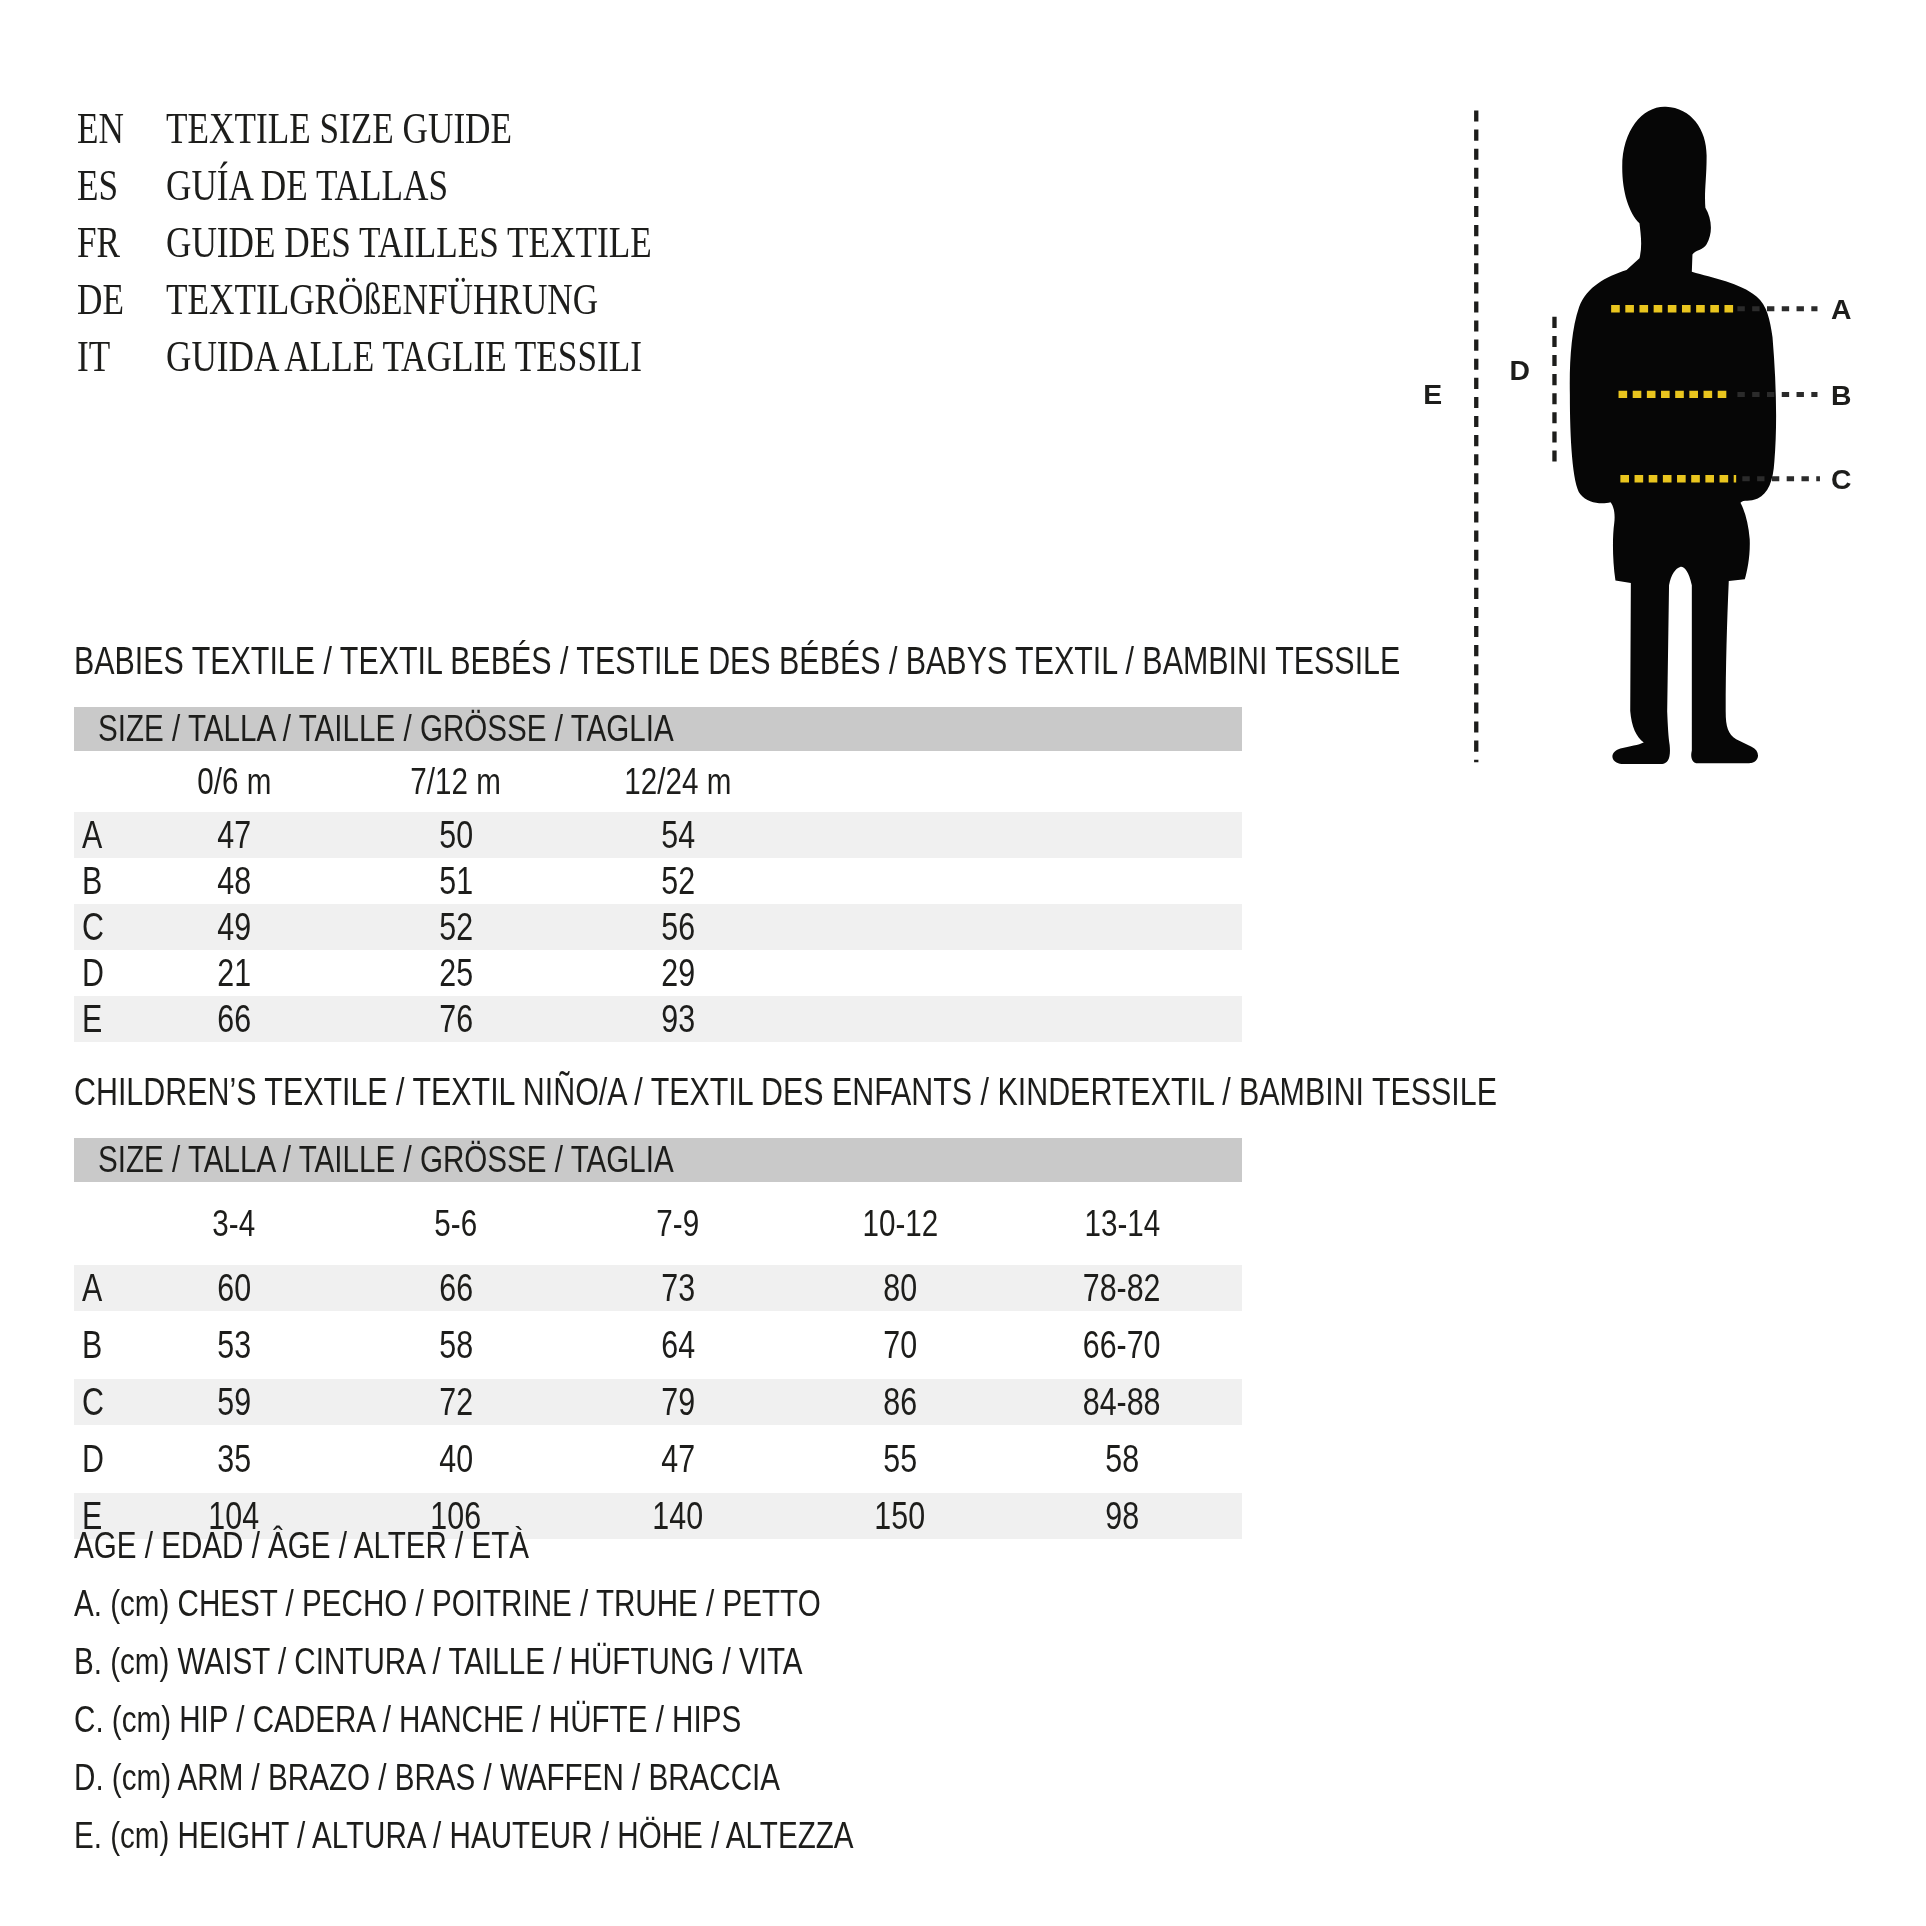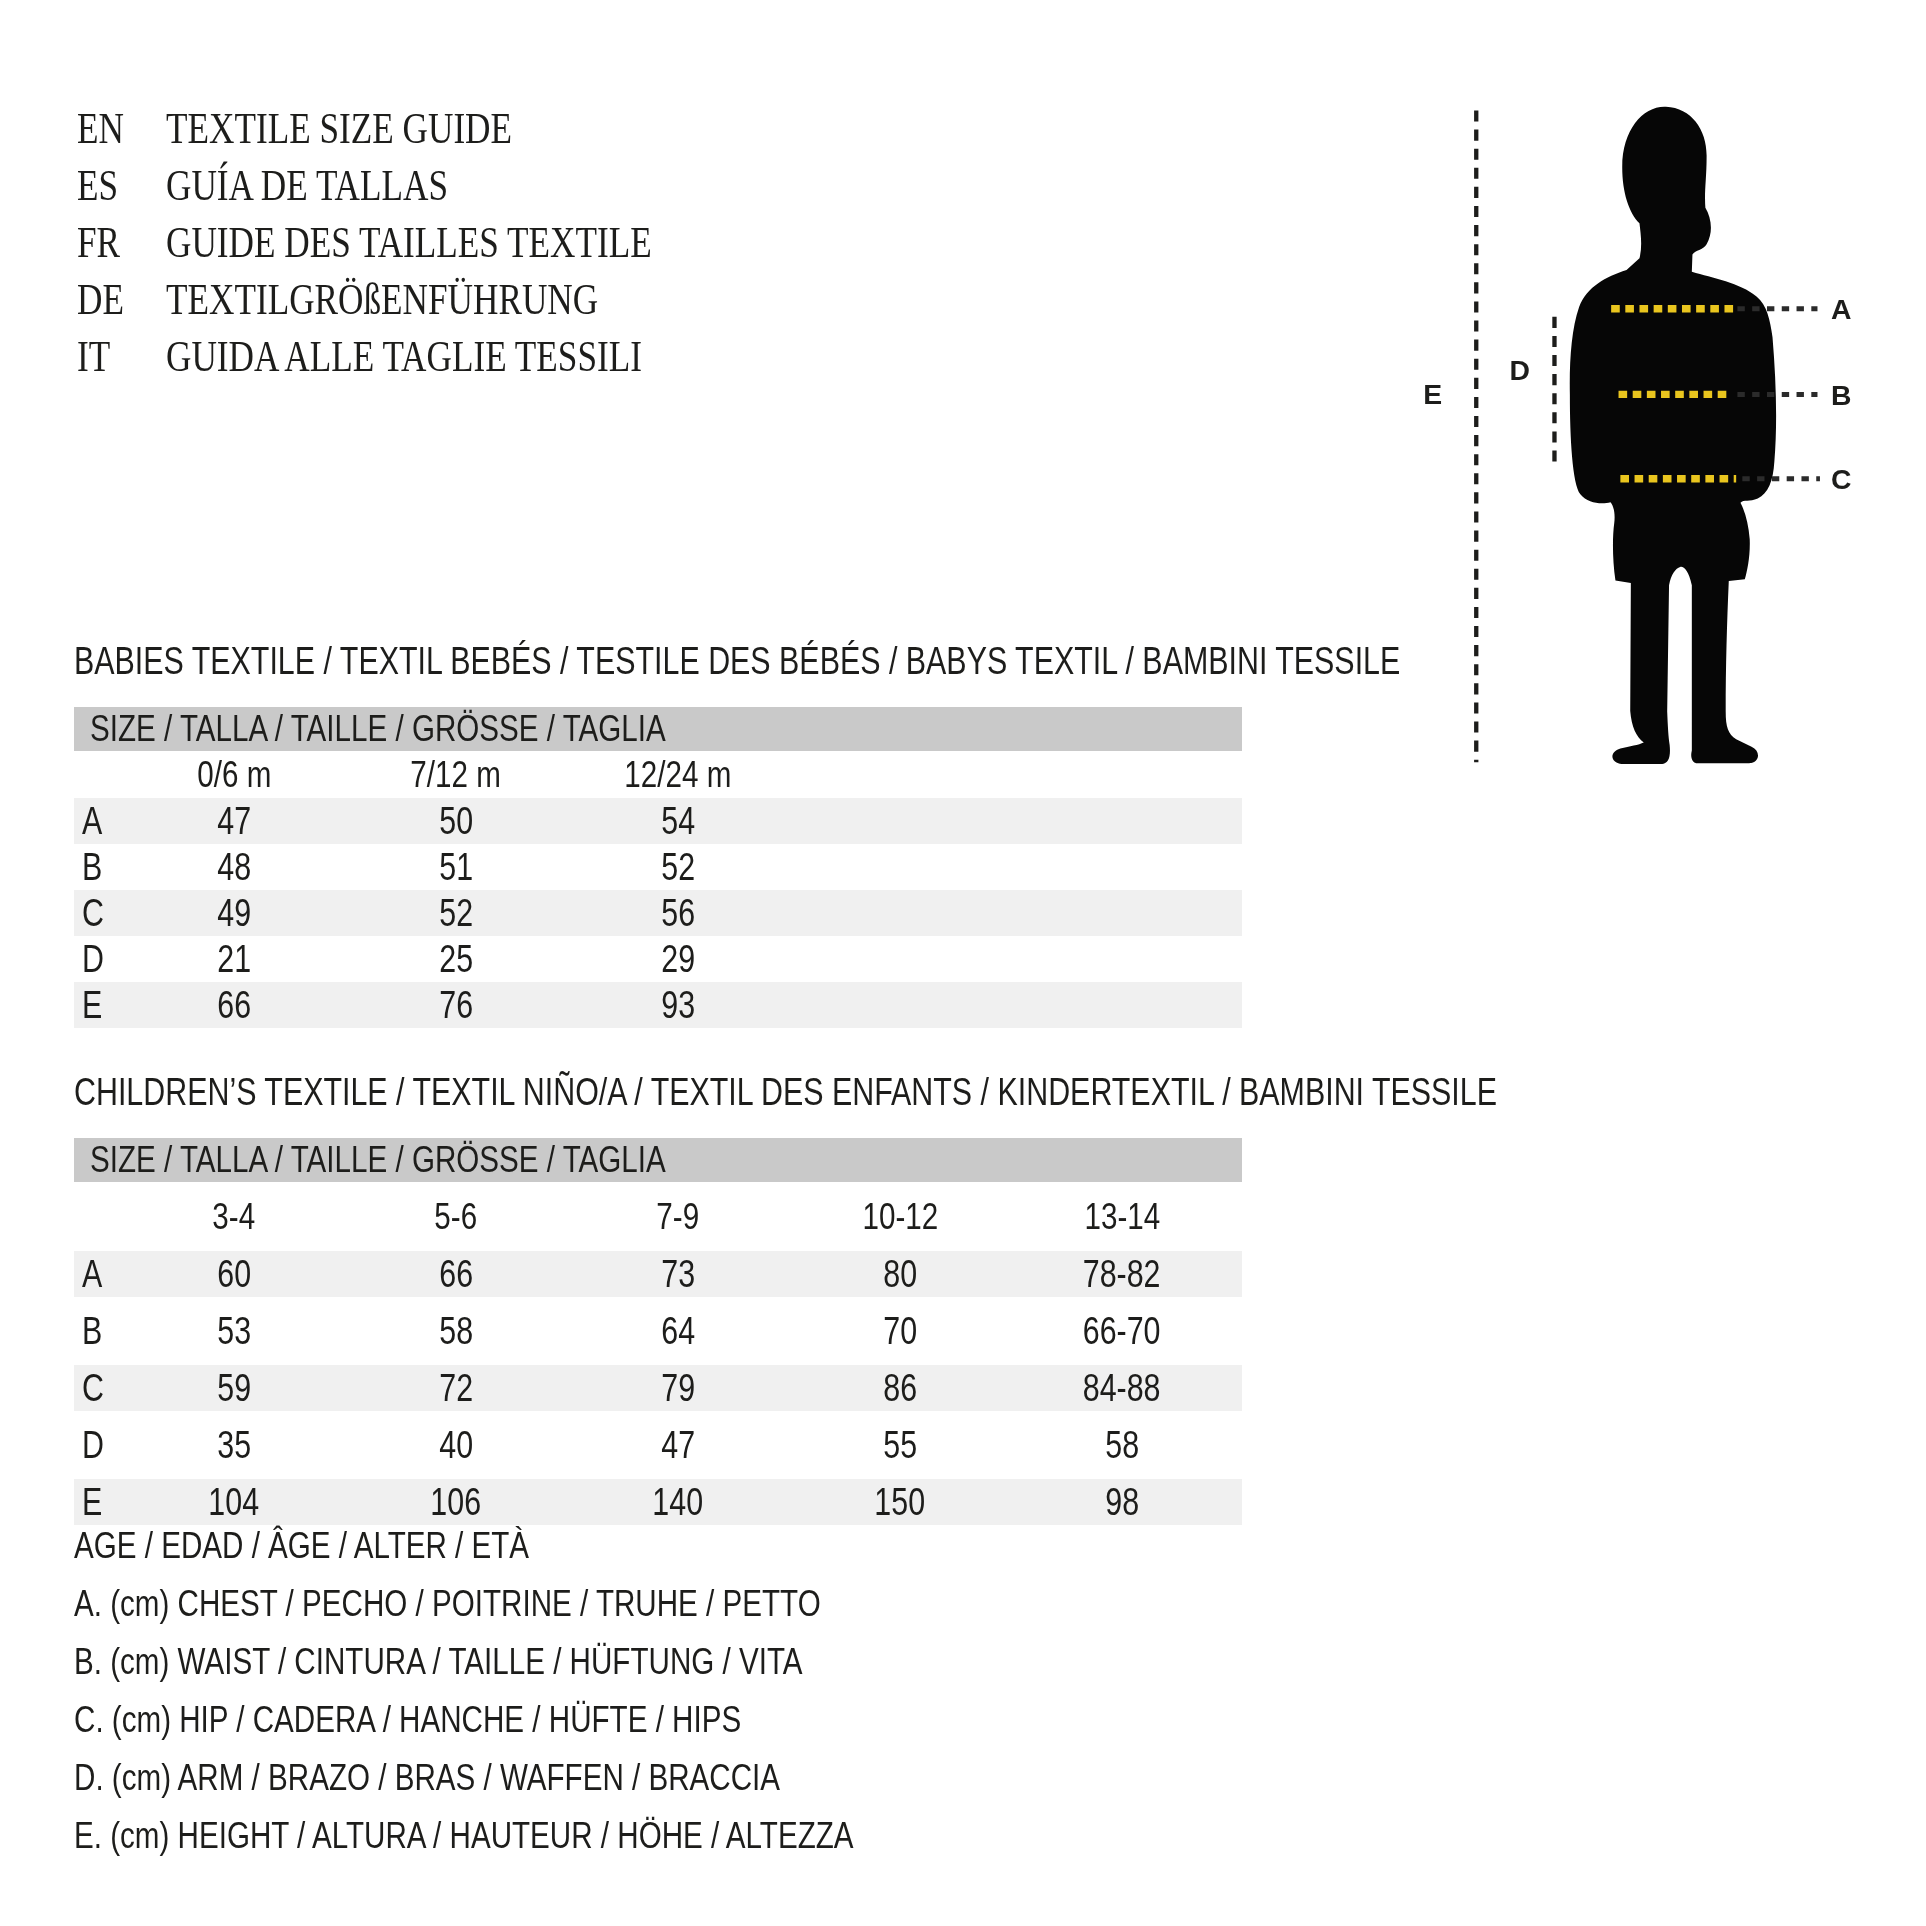--- a/index.html
+++ b/index.html
@@ -30,26 +30,26 @@
 
   
   .size-table { left: 74px; width: 1168px; }
   .table-babies   { top: 707px; }
   .table-children { top: 1138px; }
   .size-bar {
     height: 44px;
     background: #c9c9c9;
     display: flex;
     align-items: center;
-    padding-left: 16px;
+    padding-left: 24px;
     box-sizing: border-box;
     font-size: 37px;
   }
   .thead, .trow { display: grid; align-items: center; font-size: 38px; }
-  .thead { height: 47px; font-size: 37px; }
+  .thead { height: 61px; font-size: 37px; }
   .trow  { height: 46px; }
   .cols3 { grid-template-columns: 49px 222px 222px 222px; }
   .cols5 { grid-template-columns: 49px 222px 222px 222px 222px 222px; margin-top: 11px; }
   .rl { padding-left: 8px; }
   .cv { text-align: center; }
   .stripe { background: #f0f0f0; }
 
   
   .legend-block { left: 74px; top: 1517px; font-size: 37px; line-height: 58px; }
   .legend-line { display: block; }

